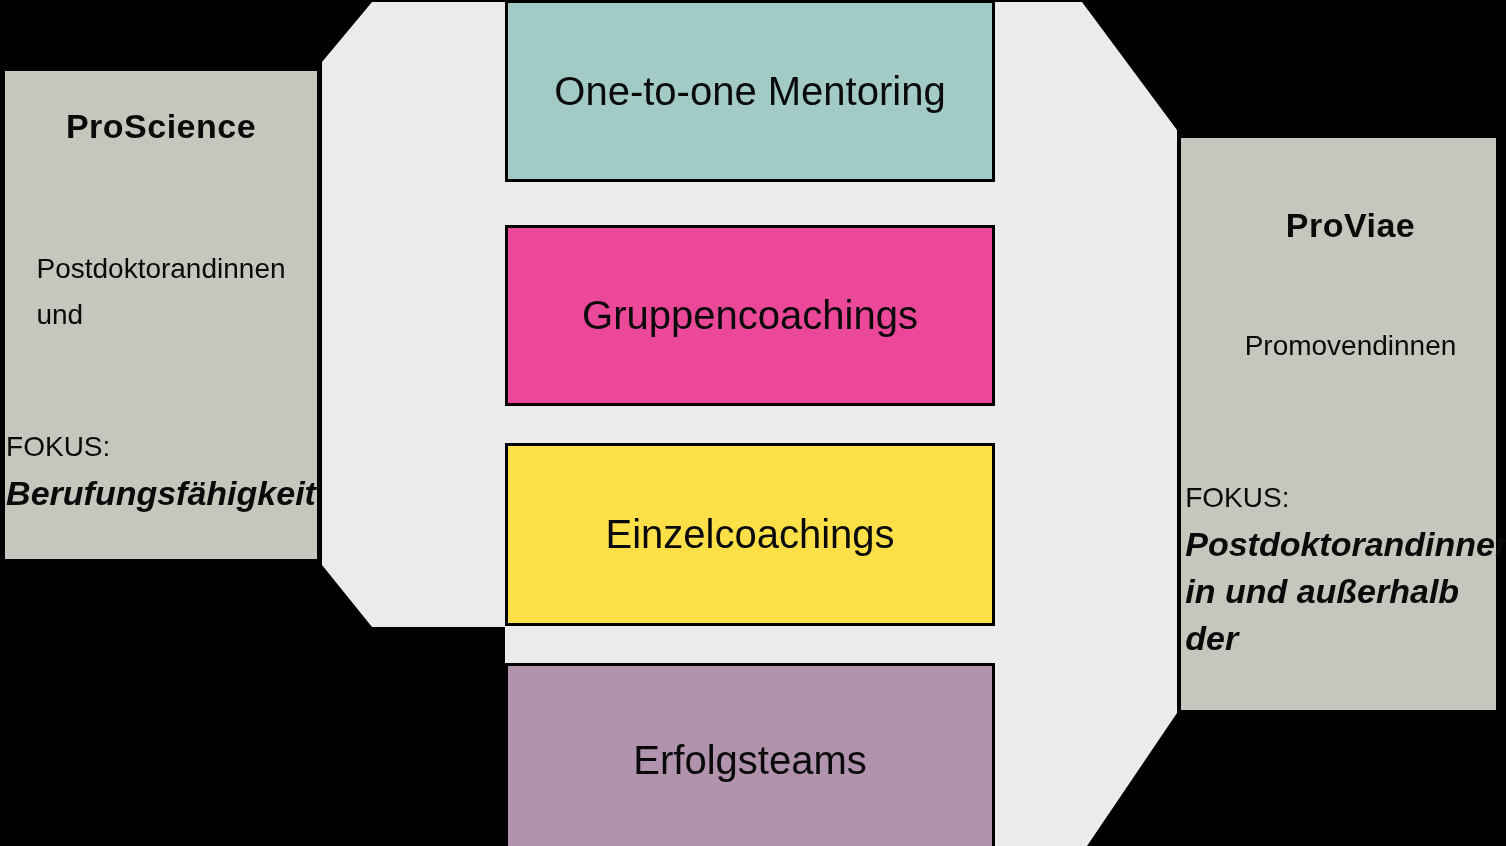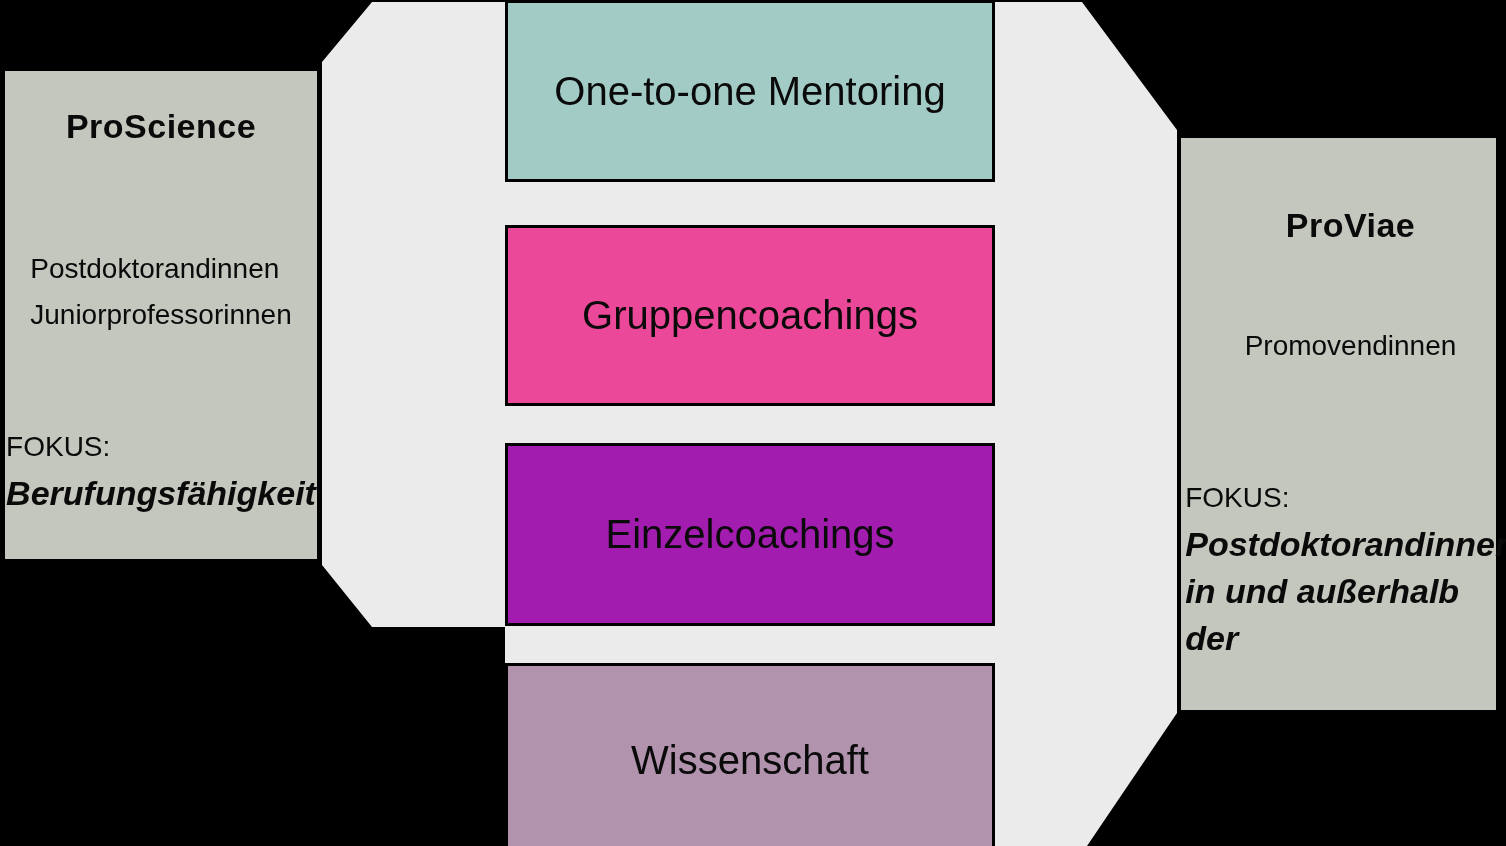--- a/index.html
+++ b/index.html
@@ -99,21 +99,21 @@
 <body>
 
 <div id="stage">
 
   <div class="funnel-shape"></div>
 
   <div id="left-panel" class="side-panel">
     <div class="panel-title">ProScience</div>
     <div class="panel-audience">
       <div>Postdoktorandinnen</div>
-      <div>Juniorprofessorinnen</div>
+      <div>und</div>
     </div>
     <div class="panel-focus">
       <div class="focus-label">FOKUS:</div>
       <div class="focus-value">Berufungsfähigkeit</div>
     </div>
   </div>
 
   <div id="right-panel" class="side-panel">
     <div class="panel-title">ProViae</div>
     <div class="panel-audience">
@@ -127,20 +127,20 @@
       </div>
     </div>
   </div>
 
   <div id="offer-box-0" class="offer-box" style="background-color: rgb(162, 203, 198); text-align: center;">
     <span>One-to-one Mentoring</span>
   </div>
   <div id="offer-box-1" class="offer-box" style="background-color: #ec4899;">
     <span>Gruppencoachings</span>
   </div>
-  <div id="offer-box-2" class="offer-box" style="background-color: #a21caf;">
+  <div id="offer-box-2" class="offer-box" style="background-color: #fde047;">
     <span>Einzelcoachings</span>
   </div>
   <div id="offer-box-3" class="offer-box" style="background-color: rgb(177, 147, 173);">
-    <span>Wissenschaft</span>
+    <span>Erfolgsteams</span>
   </div>
 
 </div>
 
 </body></html>

